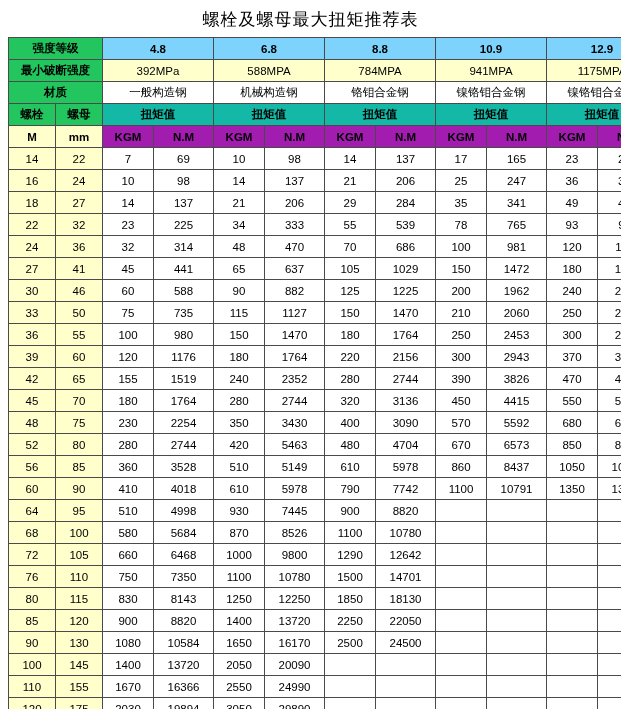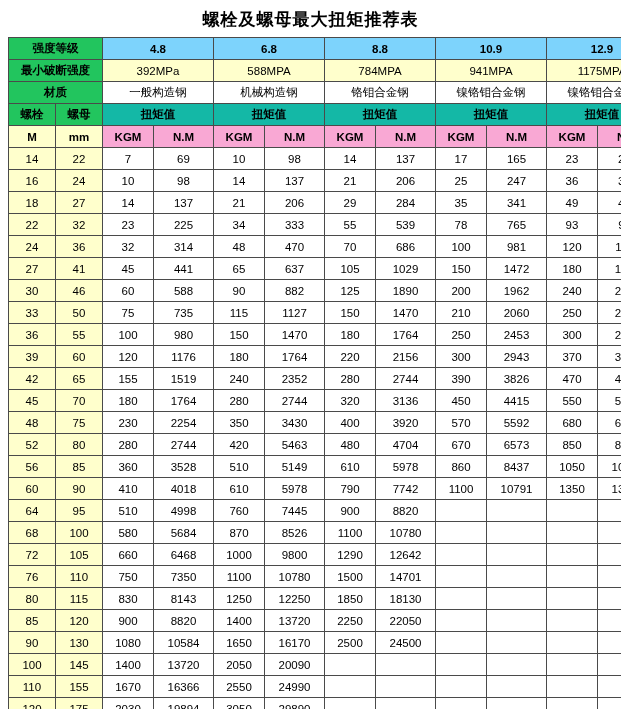--- a/index.html
+++ b/index.html
@@ -17,21 +17,21 @@
   .page {
     position: relative;
     width: 621px;
     height: 709px;
     box-sizing: border-box;
     padding: 0 8px;
   }
   .title {
     text-align: center;
     font-size: 17px;
-    font-weight: bold;
+    font-weight: normal;
     letter-spacing: 1px;
     padding: 8px 0 6px 0;
     color: #000;
   }
   table.main {
     border-collapse: collapse;
     width: 605px;
     margin: 0 auto;
     table-layout: fixed;
   }
@@ -64,21 +64,21 @@
   .hdr-material {
     background: #ffffff;
     font-size: 12px;
   }
   .hdr-torque {
     background: #14b8a6;
     font-weight: bold;
     font-size: 12px;
   }
   .hdr-unit {
-    background: #f9a8d4;
+    background: #a21caf;
     font-weight: bold;
     font-size: 11px;
   }
   .hdr-mm {
     background: #ffffcc;
     font-weight: bold;
     font-size: 11px;
   }
   .cell-size {
     background: #ffffcc;
@@ -254,21 +254,21 @@
           <td class="cell-val">1764</td>
         </tr>
         <tr>
           <td class="cell-size">30</td>
           <td class="cell-size">46</td>
           <td class="cell-val">60</td>
           <td class="cell-val">588</td>
           <td class="cell-val">90</td>
           <td class="cell-val">882</td>
           <td class="cell-val">125</td>
-          <td class="cell-val">1890</td>
+          <td class="cell-val">1225</td>
           <td class="cell-val">200</td>
           <td class="cell-val">1962</td>
           <td class="cell-val">240</td>
           <td class="cell-val">2352</td>
         </tr>
         <tr>
           <td class="cell-size">33</td>
           <td class="cell-size">50</td>
           <td class="cell-val">75</td>
           <td class="cell-val">735</td>
@@ -338,21 +338,21 @@
           <td class="cell-val">5390</td>
         </tr>
         <tr>
           <td class="cell-size">48</td>
           <td class="cell-size">75</td>
           <td class="cell-val">230</td>
           <td class="cell-val">2254</td>
           <td class="cell-val">350</td>
           <td class="cell-val">3430</td>
           <td class="cell-val">400</td>
-          <td class="cell-val">3920</td>
+          <td class="cell-val">3090</td>
           <td class="cell-val">570</td>
           <td class="cell-val">5592</td>
           <td class="cell-val">680</td>
           <td class="cell-val">6664</td>
         </tr>
         <tr>
           <td class="cell-size">52</td>
           <td class="cell-size">80</td>
           <td class="cell-val">280</td>
           <td class="cell-val">2744</td>
@@ -391,21 +391,21 @@
           <td class="cell-val">1100</td>
           <td class="cell-val">10791</td>
           <td class="cell-val">1350</td>
           <td class="cell-val">13230</td>
         </tr>
         <tr>
           <td class="cell-size">64</td>
           <td class="cell-size">95</td>
           <td class="cell-val">510</td>
           <td class="cell-val">4998</td>
-          <td class="cell-val">760</td>
+          <td class="cell-val">930</td>
           <td class="cell-val">7445</td>
           <td class="cell-val">900</td>
           <td class="cell-val">8820</td>
           <td class="cell-empty"></td>
           <td class="cell-empty"></td>
           <td class="cell-empty"></td>
           <td class="cell-empty"></td>
         </tr>
         <tr>
           <td class="cell-size">68</td>

